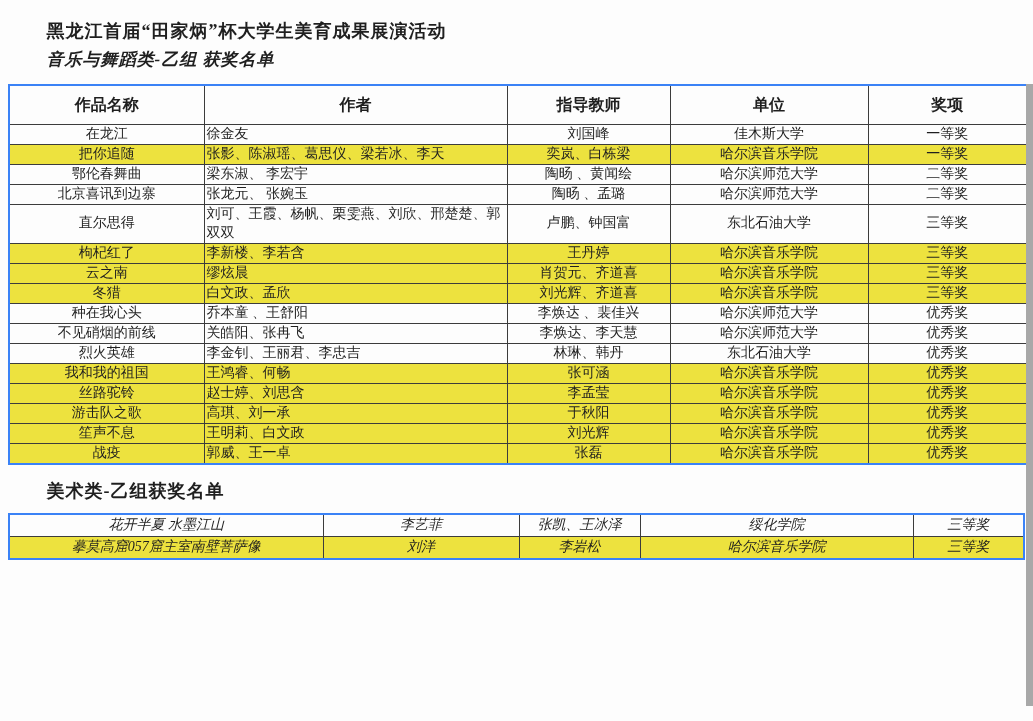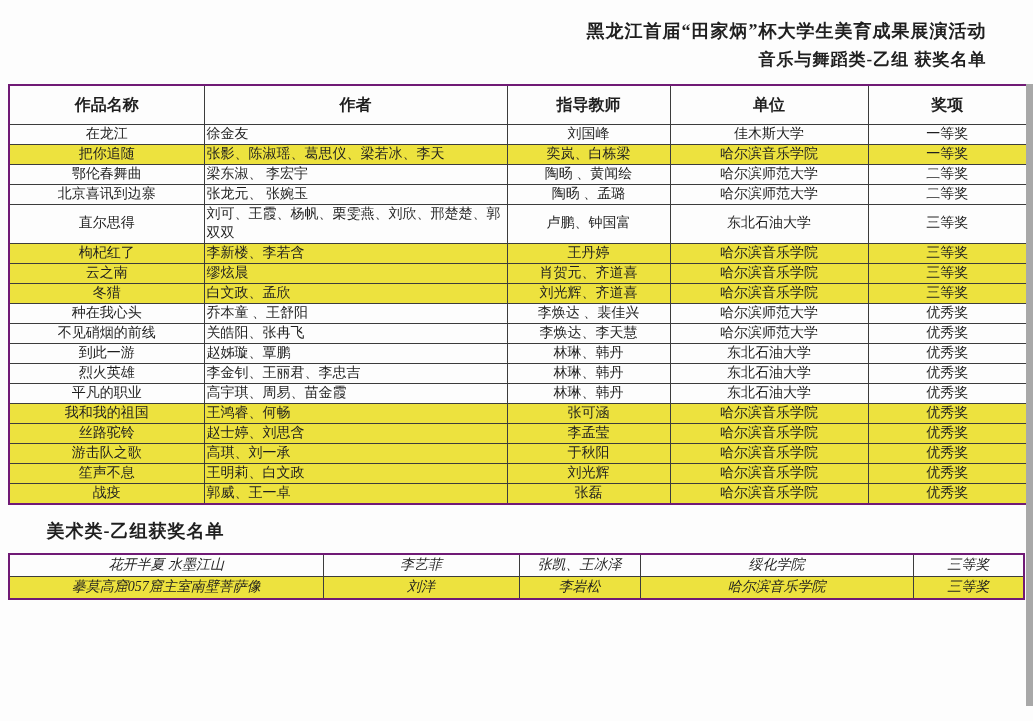--- a/index.html
+++ b/index.html
@@ -21,33 +21,34 @@
     top: 84px;
     right: 0;
     width: 7px;
     height: 622px;
     background: #a8a8a8;
   }
   .titles {
     width: 940px;
     margin: 0 auto;
     padding-top: 16px;
-    text-align: right;
+    text-align: left;
   }
   .title-line1 {
     font-size: 18px;
     font-weight: bold;
     letter-spacing: 1px;
     line-height: 30px;
   }
   .title-line2 {
     font-size: 17px;
     font-weight: bold;
     letter-spacing: 1px;
     line-height: 28px;
+    font-style: italic;
   }
   table {
     border-collapse: collapse;
     table-layout: fixed;
     margin-left: 8px;
     margin-top: 10px;
   }
   #table1 { width: 1018px; }
   #table2 { width: 1015px; }
   th, td {
@@ -63,21 +64,21 @@
     height: 38px;
     font-size: 16px;
     font-weight: bold;
   }
   #table1 td { height: 19px; }
   #table1 td.c-authors {
     text-align: left;
   }
   #table2 td { height: 21px; font-style: italic; }
   tr.hl td { background: var(--hl, #ede23e); }
-  table { border: 2px solid #701a75; }
+  table { border: 2px solid #3b82f6; }
   .section-title {
     width: 940px;
     margin: 0 auto;
     margin-top: 14px;
     text-align: left;
     font-size: 18px;
     font-weight: bold;
     letter-spacing: 1px;
   }
 </style>
@@ -183,43 +184,29 @@
   </tr>
 
   <tr>
     <td class="c-work">不见硝烟的前线</td>
     <td class="c-authors">关皓阳、张冉飞</td>
     <td class="c-advisor">李焕达、李天慧</td>
     <td class="c-unit">哈尔滨师范大学</td>
     <td class="c-award">优秀奖</td>
   </tr>
 
-  <tr>
-    <td class="c-work">到此一游</td>
-    <td class="c-authors">赵姊璇、覃鹏</td>
-    <td class="c-advisor">林琳、韩丹</td>
-    <td class="c-unit">东北石油大学</td>
-    <td class="c-award">优秀奖</td>
-  </tr>
 
   <tr>
     <td class="c-work">烈火英雄</td>
     <td class="c-authors">李金钊、王丽君、李忠吉</td>
     <td class="c-advisor">林琳、韩丹</td>
     <td class="c-unit">东北石油大学</td>
     <td class="c-award">优秀奖</td>
   </tr>
 
-  <tr>
-    <td class="c-work">平凡的职业</td>
-    <td class="c-authors">高宇琪、周易、苗金霞</td>
-    <td class="c-advisor">林琳、韩丹</td>
-    <td class="c-unit">东北石油大学</td>
-    <td class="c-award">优秀奖</td>
-  </tr>
 
 
   <tr class="hl">
     <td class="c-work">我和我的祖国</td>
     <td class="c-authors">王鸿睿、何畅</td>
     <td class="c-advisor">张可涵</td>
     <td class="c-unit">哈尔滨音乐学院</td>
     <td class="c-award">优秀奖</td>
   </tr>
 

